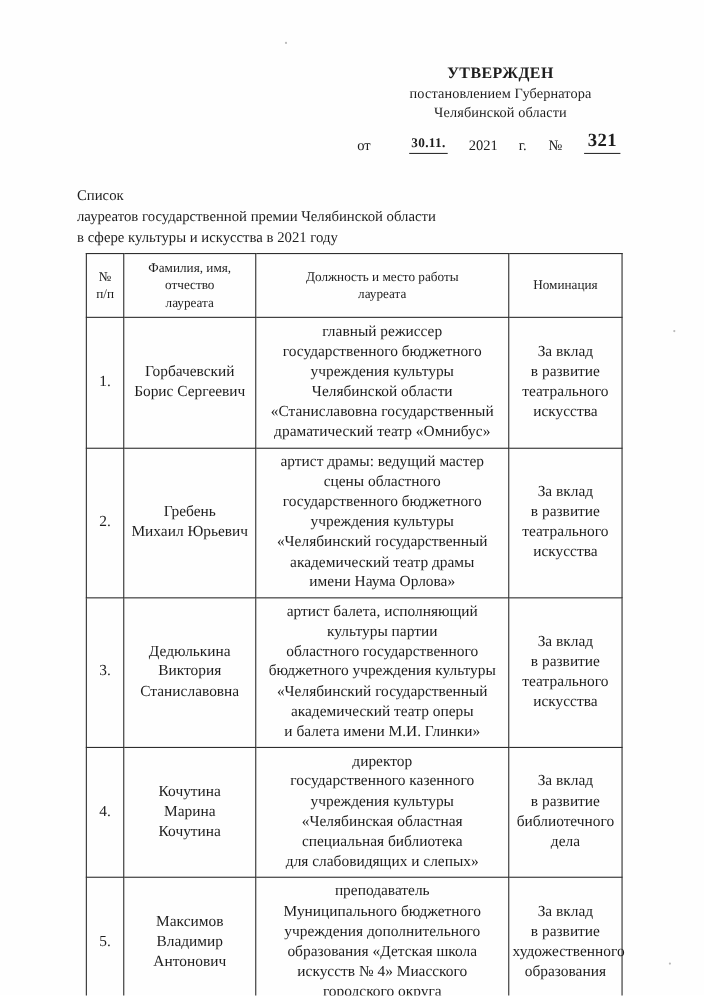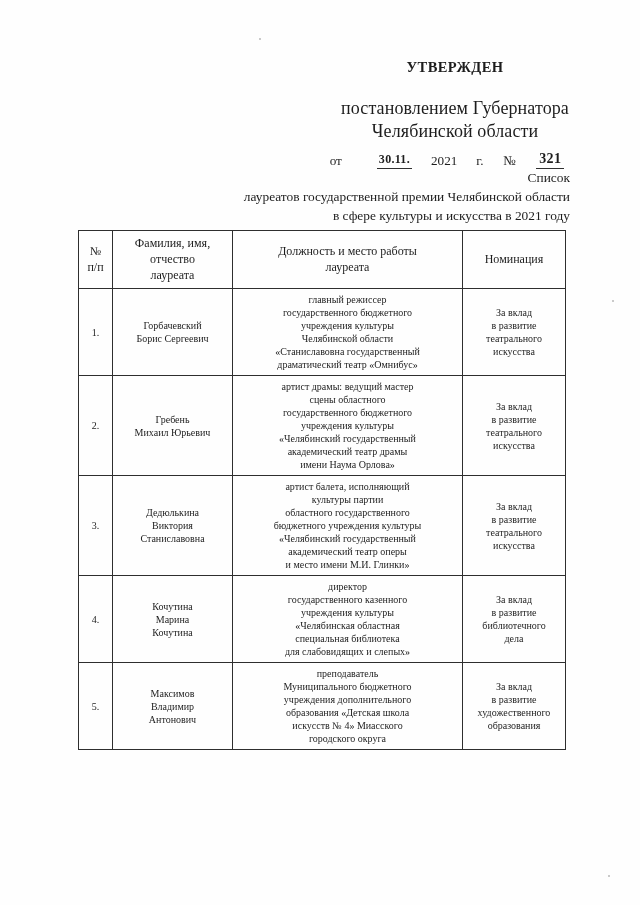--- a/index.html
+++ b/index.html
@@ -28,32 +28,32 @@
     left: 330px;
     top: 58px;
     width: 250px;
     text-align: center;
     line-height: 1.30;
   }
   .approval-title {
     font-size: 14.5px;
     font-weight: bold;
     letter-spacing: 0.4px;
-    margin-bottom: 20px;
+    margin-bottom: 0;
   }
   .approval-line {
-    font-size: 18px;
+    font-size: 13px;
     letter-spacing: 0.1px;
   }
 
   
   .date-row {
     display: flex;
     align-items: flex-end;
-    justify-content: center;
+    justify-content: flex-end;
     gap: 16px;
     font-size: 13.2px;
     margin-top: 6px;
     white-space: nowrap;
   }
   .date-prefix {
     padding-right: 3px;
   }
   .date-blank {
     display: inline-block;
@@ -69,59 +69,59 @@
     letter-spacing: 0.3px;
   }
   .date-year {
     padding: 0 3px 0 3px;
   }
   .date-suffix {
     padding-right: 4px;
   }
   .date-number {
     font-weight: bold;
-    font-size: 14px;
+    font-size: 17px;
     border-bottom: 1.2px solid #303030;
     padding: 0 3px;
     letter-spacing: 0.4px;
   }
   .date-tail {
     display: inline-block;
     width: 8px;
     border-bottom: 1.2px solid #303030;
     height: 14px;
   }
 
   
   .doc-title {
     position: absolute;
     left: 70px;
     top: 168px;
     width: 500px;
-    text-align: right;
+    text-align: left;
     font-size: 13.4px;
     line-height: 1.42;
   }
 
   
   .award-table {
     position: absolute;
     left: 78px;
     top: 230px;
     width: 487px;
     border-collapse: collapse;
     table-layout: fixed;
   }
   .award-table td, .award-table th {
     border: 1px solid #2e2e2e;
     vertical-align: middle;
     text-align: center;
     padding: 4px 3px;
     font-weight: normal;
-    font-size: 10px;
+    font-size: 14px;
     line-height: 1.30;
   }
   .award-table thead th {
     font-size: 12.0px;
     line-height: 1.32;
     padding: 5px 4px;
   }
   .col-num   { width: 34px; }
   .col-name  { width: 120px; }
   .col-pos   { width: 230px; }
@@ -260,21 +260,21 @@
             <span class="mline">Виктория</span>
             <span class="mline">Станиславовна</span>
           </td>
           <td class="cell-pos">
             <span class="mline">артист балета, исполняющий</span>
             <span class="mline">культуры партии</span>
             <span class="mline">областного государственного</span>
             <span class="mline">бюджетного учреждения культуры</span>
             <span class="mline">«Челябинский государственный</span>
             <span class="mline">академический театр оперы</span>
-            <span class="mline">и место имени М.И. Глинки»</span>
+            <span class="mline">и балета имени М.И. Глинки»</span>
           </td>
           <td class="cell-nom">
             <span class="mline">За вклад</span>
             <span class="mline">в развитие</span>
             <span class="mline">театрального</span>
             <span class="mline">искусства</span>
           </td>
         </tr>
         <tr>
           <td class="cell-num">4.</td>

